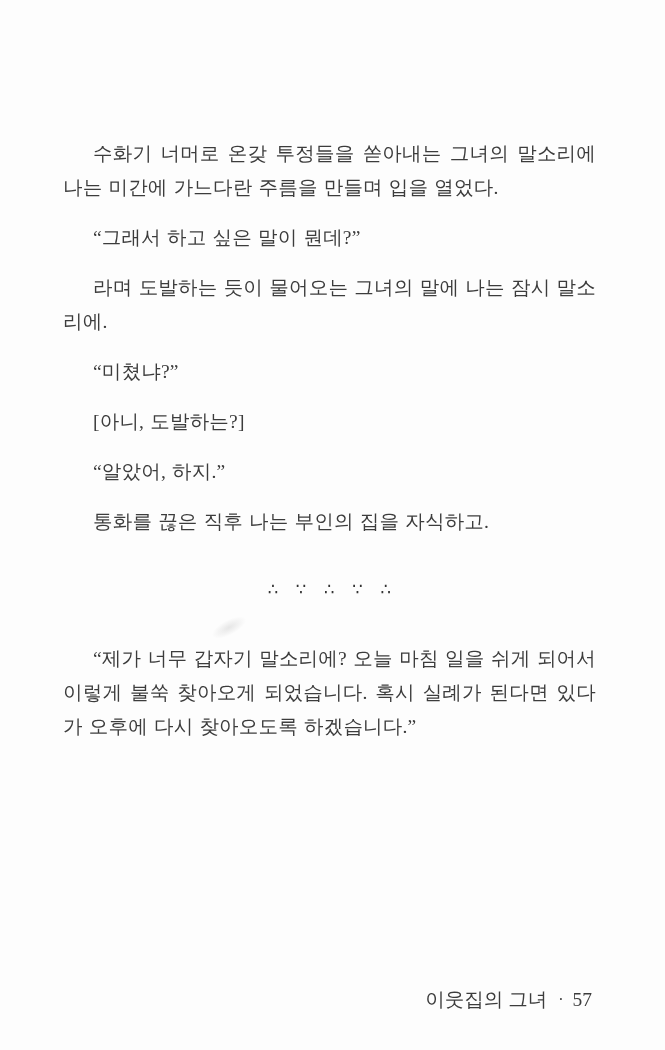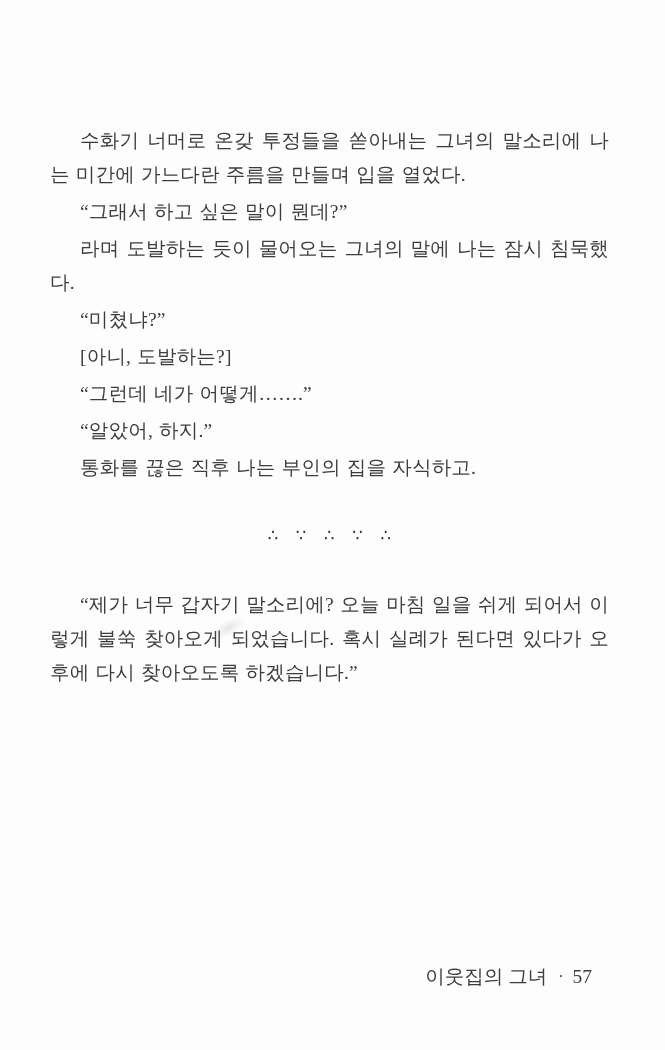--- a/index.html
+++ b/index.html
@@ -19,41 +19,41 @@
     position: absolute;
     inset: 0;
   }
   .text-block {
     position: absolute;
     left: 47px;
     top: 121px;
     width: 565px;
   }
   p.para {
-    margin: 3px;
+    margin: 16px;
     font-size: 19.5px;
     line-height: 34px;
     text-align: justify;
     text-indent: 30px;
     letter-spacing: 0.2px;
     word-spacing: 1px;
   }
   .divider {
     margin: 34px 0 37px 0;
     text-align: center;
     font-size: 17px;
     line-height: 32px;
     letter-spacing: 6px;
     padding-left: 6px;
     color: #333333;
     font-family: "DejaVu Sans", sans-serif;
   }
   .footer {
     position: absolute;
-    top: 965px;
+    top: 988px;
     right: 73px;
     font-size: 19.5px;
     line-height: 24px;
     color: #3c3c3c;
     white-space: nowrap;
   }
   .footer .sep {
     display: inline-block;
     margin: 0 9px 0 11px;
     font-size: 16px;
@@ -71,24 +71,23 @@
   }
 </style>
 </head>
 <body>
 
 <div class="page">
 
   <div class="text-block">
     <p class="para">수화기 너머로 온갖 투정들을 쏟아내는 그녀의 말소리에 나는 미간에 가느다란 주름을 만들며 입을 열었다.</p>
     <p class="para">“그래서 하고 싶은 말이 뭔데?”</p>
-    <p class="para">라며 도발하는 듯이 물어오는 그녀의 말에 나는 잠시 침묵했다.</p>
+    <p class="para">라며 도발하는 듯이 물어오는 그녀의 말에 나는 잠시 말소리에.</p>
     <p class="para">“미쳤냐?”</p>
     <p class="para">[아니, 도발하는?]</p>
-    <p class="para">“그런데 네가 어떻게…….”</p>
     <p class="para">“알았어, 하지.”</p>
     <p class="para">통화를 끊은 직후 나는 부인의 집을 자식하고.</p>
 
     <div class="divider">∴ ∵ ∴ ∵ ∴</div>
 
     <p class="para">“제가 너무 갑자기 말소리에? 오늘 마침 일을 쉬게 되어서 이렇게 불쑥 찾아오게 되었습니다. 혹시 실례가 된다면 있다가 오후에 다시 찾아오도록 하겠습니다.”</p>
   </div>
 
   <div class="smudge"></div>
 

